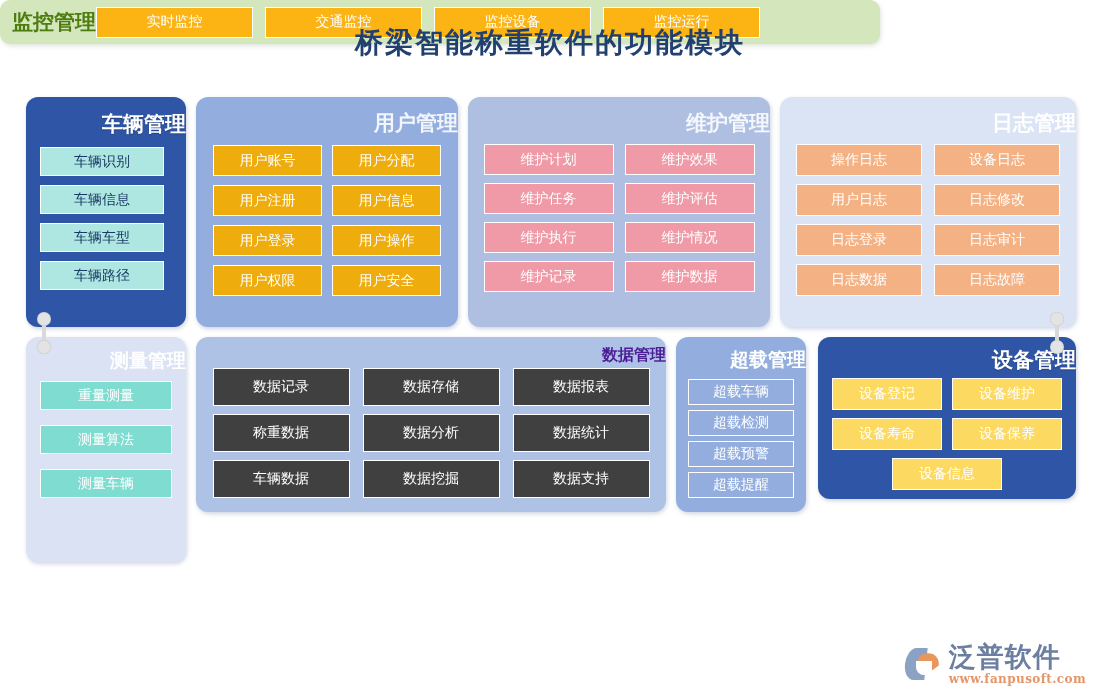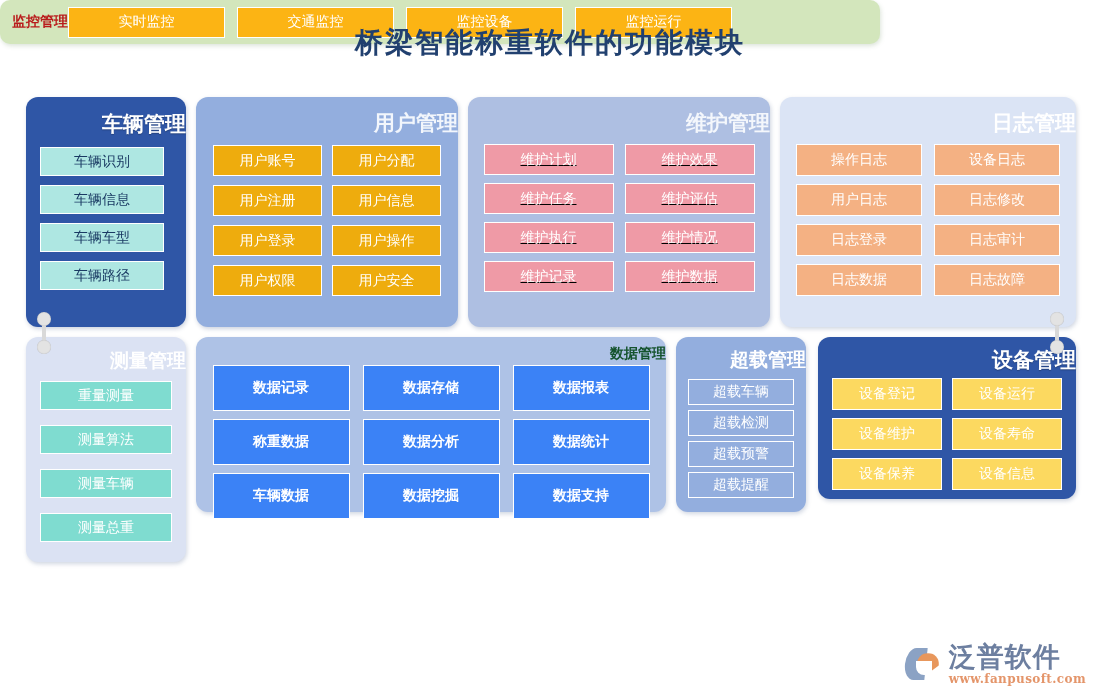--- a/index.html
+++ b/index.html
@@ -97,21 +97,21 @@
     background: #eeac0d; color: #ffffff;
   }
 
   
   #maint-panel {
     left: 468px; top: 97px; width: 302px; height: 230px;
     background: #aebfe2;
     box-shadow: 1px 2px 4px rgba(90,110,150,0.30);
   }
   #maint-panel .panel-title { color: #f4f7fc; font-size: 21px; margin-top: 12px; }
-  #maint-panel .tiles { padding: 7px 10px 0 10px; gap: 8px 11px; text-decoration: underline; }
+  #maint-panel .tiles { padding: 7px 10px 0 10px; gap: 8px 11px; }
   #maint-panel .tile {
     width: 130px; height: 31px;
     background: #ef9aa6; color: #ffffff;
   }
 
   
   #log-panel {
     left: 780px; top: 97px; width: 296px; height: 230px;
     background: #dbe4f5;
     box-shadow: 1px 2px 4px rgba(90,110,150,0.28);
@@ -135,25 +135,25 @@
     width: 100%; height: 29px;
     background: #7fdcd0; color: #ffffff;
   }
 
   
   #data-panel {
     left: 196px; top: 337px; width: 470px; height: 175px;
     background: #aec2e6;
     box-shadow: 1px 2px 4px rgba(90,110,150,0.28);
   }
-  #data-panel .panel-title { color: #14532d; font-size: 14px; margin-top: 8px; }
+  #data-panel .panel-title { color: #4c1d95; font-size: 16px; margin-top: 8px; }
   #data-panel .tiles { padding: 2px 11px 0 11px; gap: 8px 13px; }
   #data-panel .tile {
-    width: 137px; height: 46px;
-    background: #3b82f6; color: #ffffff; font-weight: bold;
+    width: 137px; height: 38px;
+    background: #404040; color: #ffffff;
   }
 
   
   #overload-panel {
     left: 676px; top: 337px; width: 130px; height: 175px;
     background: #93aede;
     box-shadow: 1px 2px 4px rgba(90,110,150,0.28);
   }
   #overload-panel .panel-title { color: #ffffff; font-size: 19px; margin-top: 10px; }
   #overload-panel .tiles { padding: 6px 12px 0 12px; gap: 5px 16px; }
@@ -182,21 +182,21 @@
   
   #monitor-panel {
     left: 196px; top: 518px; width: 880px; height: 44px;
     background: #d3e6bc;
     border-radius: 10px;
     box-shadow: 1px 2px 4px rgba(120,150,110,0.25);
     display: flex;
     align-items: center;
   }
   #monitor-panel .mon-title {
-    color: #b91c1c; font-size: 14px; font-weight: bold;
+    color: #4d7c0f; font-size: 21px; font-weight: bold;
     font-family: "DejaVu Serif", "Liberation Serif", serif;
     margin-left: 12px;
     white-space: nowrap;
   }
   #monitor-panel .mon-tiles { display: flex; gap: 12px; margin-left: 0px; }
   #monitor-panel .tile {
     width: 157px; height: 31px;
     background: #fcb414; color: #ffffff;
   }
 
@@ -340,21 +340,20 @@
       <div class="tile">日志故障</div>
     </div>
   </div>
 
   <div class="panel" id="measure-panel">
     <div class="panel-title">测量管理</div>
     <div class="tiles">
       <div class="tile">重量测量</div>
       <div class="tile">测量算法</div>
       <div class="tile">测量车辆</div>
-      <div class="tile">测量总重</div>
     </div>
   </div>
 
   <div class="panel" id="data-panel">
     <div class="panel-title">数据管理</div>
     <div class="tiles">
       <div class="tile">数据记录</div>
       <div class="tile">数据存储</div>
       <div class="tile">数据报表</div>
       <div class="tile">称重数据</div>
@@ -373,21 +372,20 @@
       <div class="tile">超载检测</div>
       <div class="tile">超载预警</div>
       <div class="tile">超载提醒</div>
     </div>
   </div>
 
   <div class="panel" id="device-panel">
     <div class="panel-title">设备管理</div>
     <div class="tiles">
       <div class="tile">设备登记</div>
-      <div class="tile">设备运行</div>
       <div class="tile">设备维护</div>
       <div class="tile">设备寿命</div>
       <div class="tile">设备保养</div>
       <div class="tile">设备信息</div>
     </div>
   </div>
 
   <div id="monitor-panel">
     <div class="mon-title">监控管理</div>
     <div class="mon-tiles">

